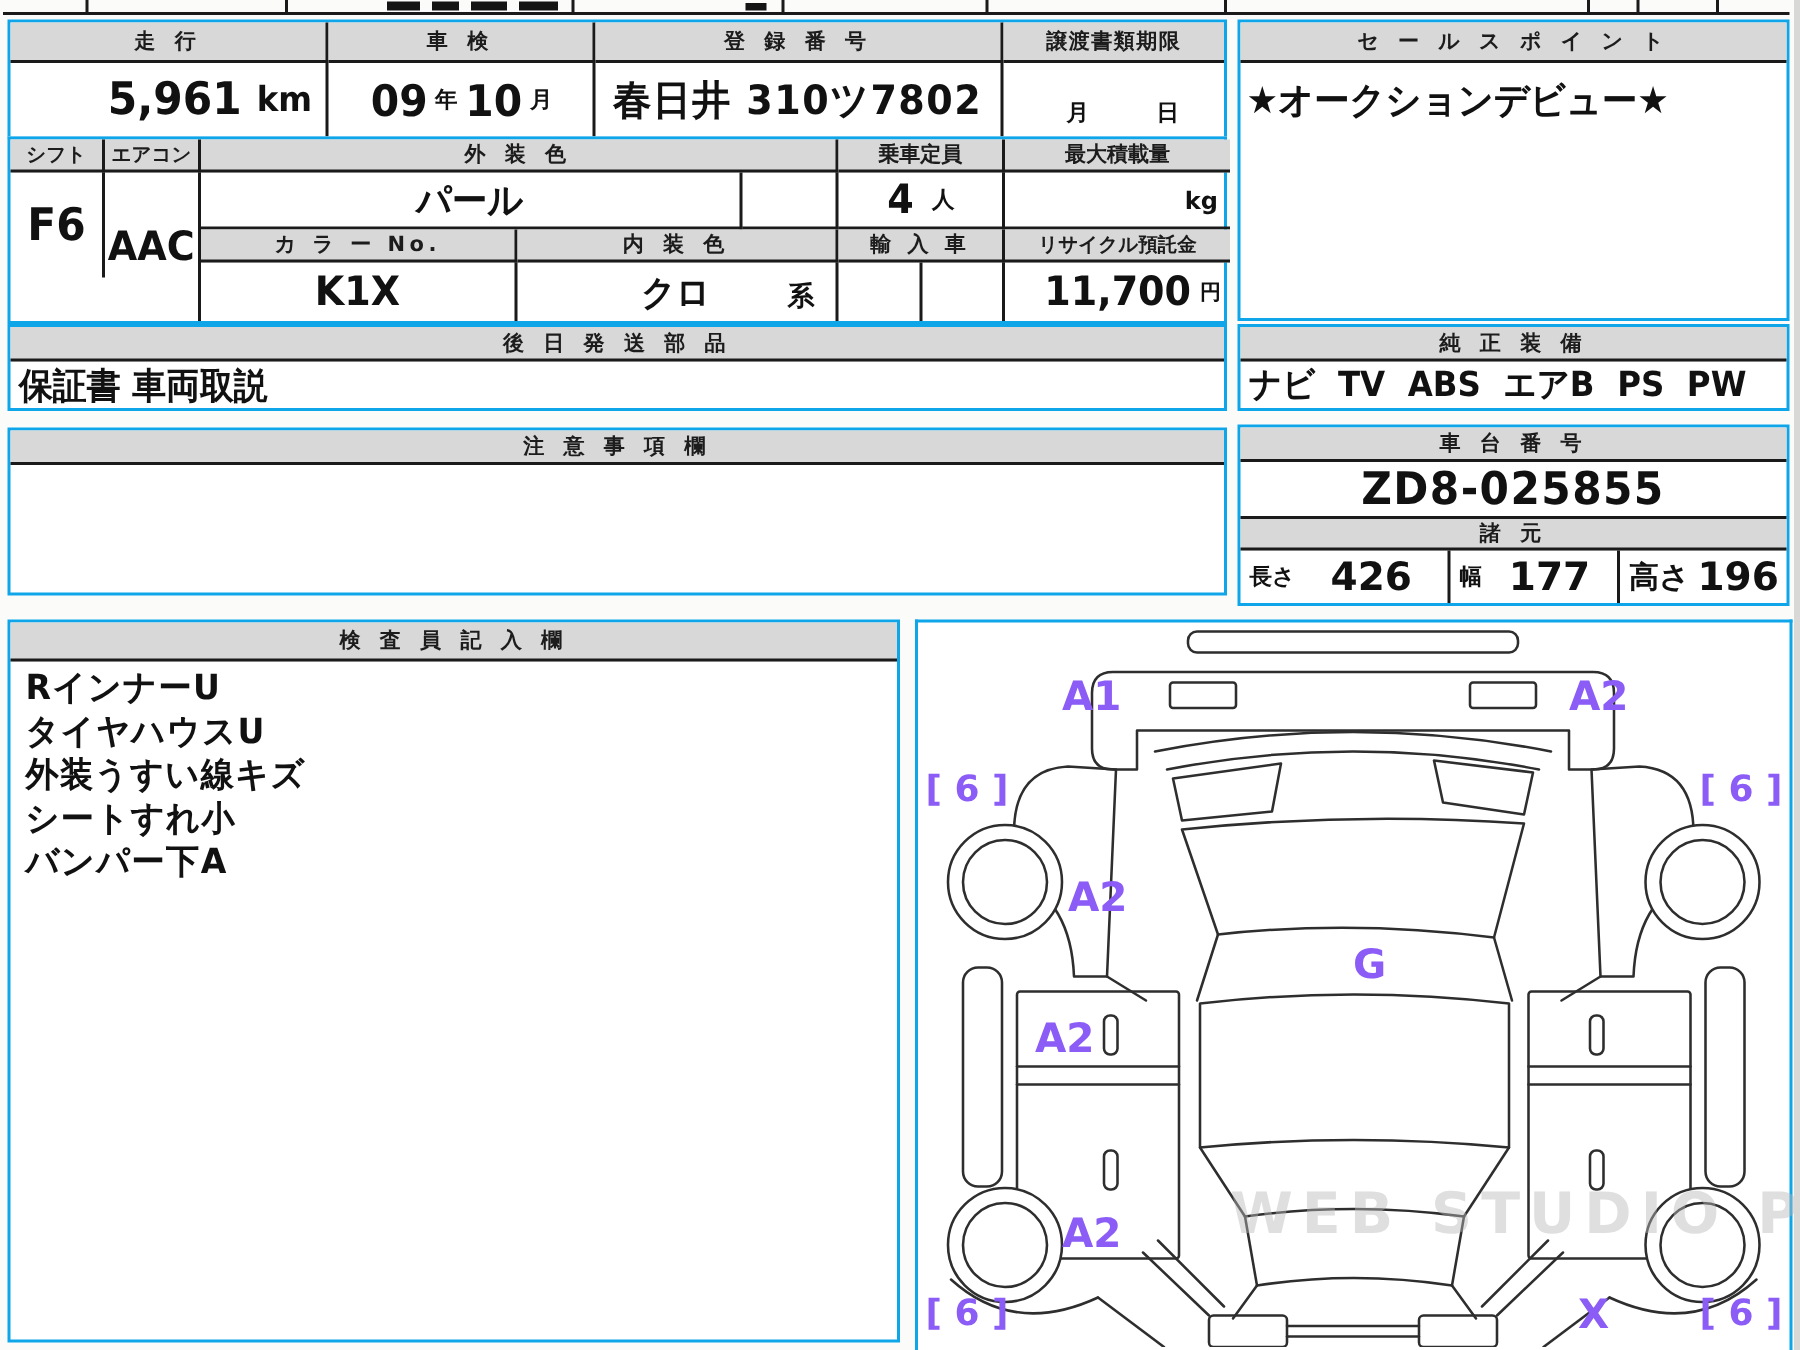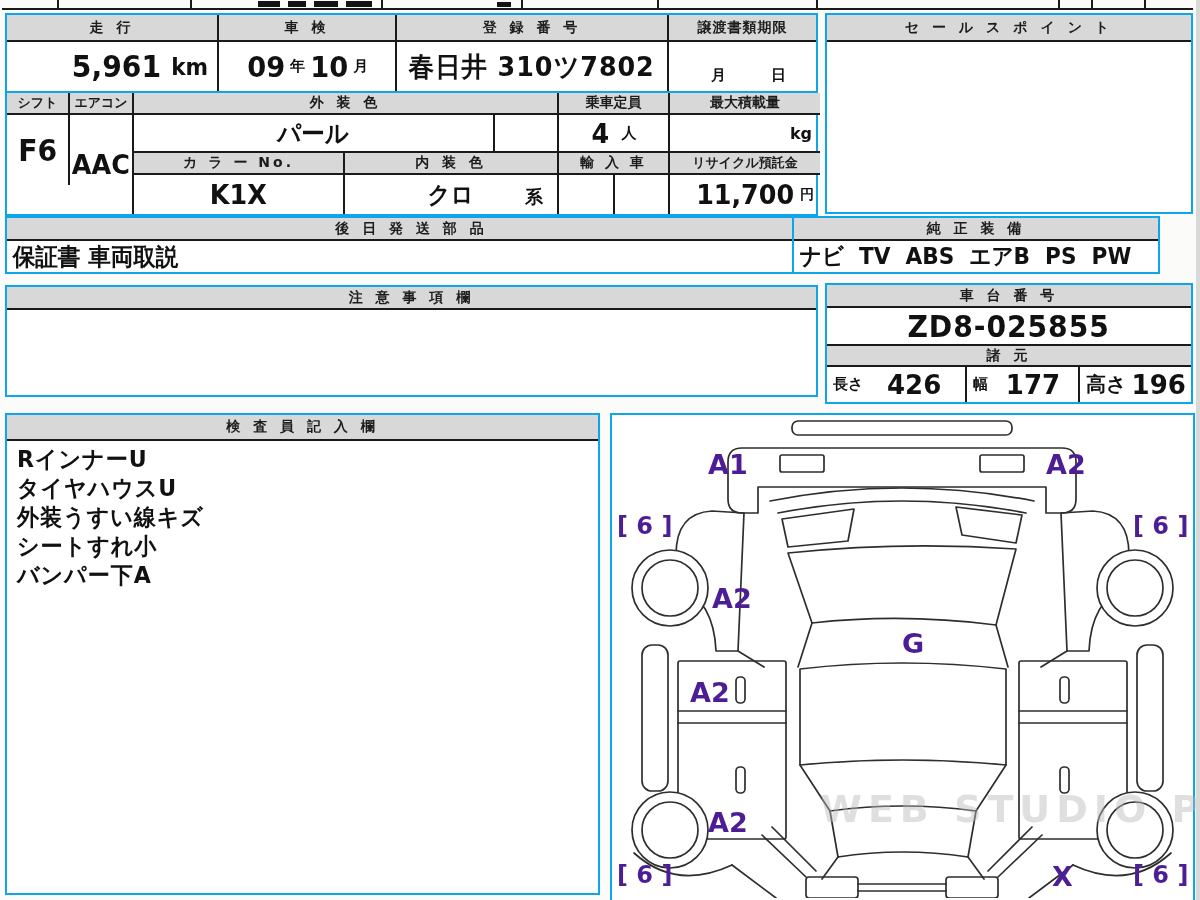--- a/index.html
+++ b/index.html
@@ -22,21 +22,21 @@
   .hdr.ls0{letter-spacing:0;}
   .val{display:flex;align-items:center;justify-content:center;font-weight:bold;white-space:nowrap;}
   .unit{font-size:15px;font-weight:bold;margin-left:4px;}
   .cond{display:inline-block;transform:scaleX(.94);transform-origin:center;}
   
   .vstub{position:absolute;top:0;width:2px;height:9px;background:#1a1a1a;}
   .frag{position:absolute;background:#141414;}
   
   .insp-line{font-size:23px;font-weight:bold;line-height:29px;letter-spacing:1px;transform:scaleX(.96);transform-origin:left;}
   
-  .diag-label{position:absolute;font-weight:bold;font-size:27px;letter-spacing:0;color:#4c1d95;white-space:pre;}
+  .diag-label{position:absolute;font-weight:bold;font-size:27px;letter-spacing:0;color:#8b5cf6;white-space:pre;}
   .diag-six{font-size:24px;}
   .watermark{position:absolute;font-size:38px;font-weight:bold;letter-spacing:6px;
              color:rgba(185,185,185,.45);white-space:nowrap;}
   svg .ln{fill:none;stroke:#2e2e2e;stroke-width:1.7;stroke-linejoin:round;stroke-linecap:round;}
   svg .wh{fill:#ffffff;stroke:#2e2e2e;stroke-width:1.7;}
 </style>
 </head>
 <body>
 
 <div class="abs" style="left:0;top:0;width:1200px;height:12px;">
@@ -135,23 +135,26 @@
   </div>
 </div>
 
 <div class="tbox" style="left:5px;top:285px;width:813px;height:112px;">
   <div class="cell hdr last" style="left:0;top:0;width:809px;height:23px;">注 意 事 項 欄</div>
   <div class="cell bot last" style="left:0;top:23px;width:809px;height:85px;"></div>
 </div>
 
 <div class="tbox" style="left:825px;top:13px;width:368px;height:201px;">
   <div class="cell hdr last" style="left:0;top:0;width:364px;height:27px;">セ ー ル ス ポ イ ン ト</div>
-</div>
-
-<div class="tbox" style="left:792px;top:216px;width:368px;height:58px;">
+  <div class="cell bot last" style="left:0;top:27px;width:364px;height:170px;">
+    <span class="abs cond" style="left:4px;top:8px;font-size:25px;font-weight:bold;transform-origin:left;">★オークションデビュー★</span>
+  </div>
+</div>
+
+<div class="tbox" style="left:825px;top:216px;width:368px;height:58px;">
   <div class="cell hdr last" style="left:0;top:0;width:364px;height:23px;">純 正 装 備</div>
   <div class="cell bot last" style="left:0;top:23px;width:364px;height:31px;display:flex;align-items:center;">
     <span class="cond" style="font-size:23px;font-weight:bold;padding-left:6px;white-space:pre;transform-origin:left;">ナビ  TV  ABS  エアB  PS  PW</span>
   </div>
 </div>
 
 <div class="tbox" style="left:825px;top:283px;width:368px;height:121px;">
   <div class="cell hdr last" style="left:0;top:0;width:364px;height:23px;">車 台 番 号</div>
   <div class="cell val last" style="left:0;top:23px;width:364px;height:38px;">
     <span class="cond" style="font-size:30px;letter-spacing:1px;">ZD8-025855</span>

